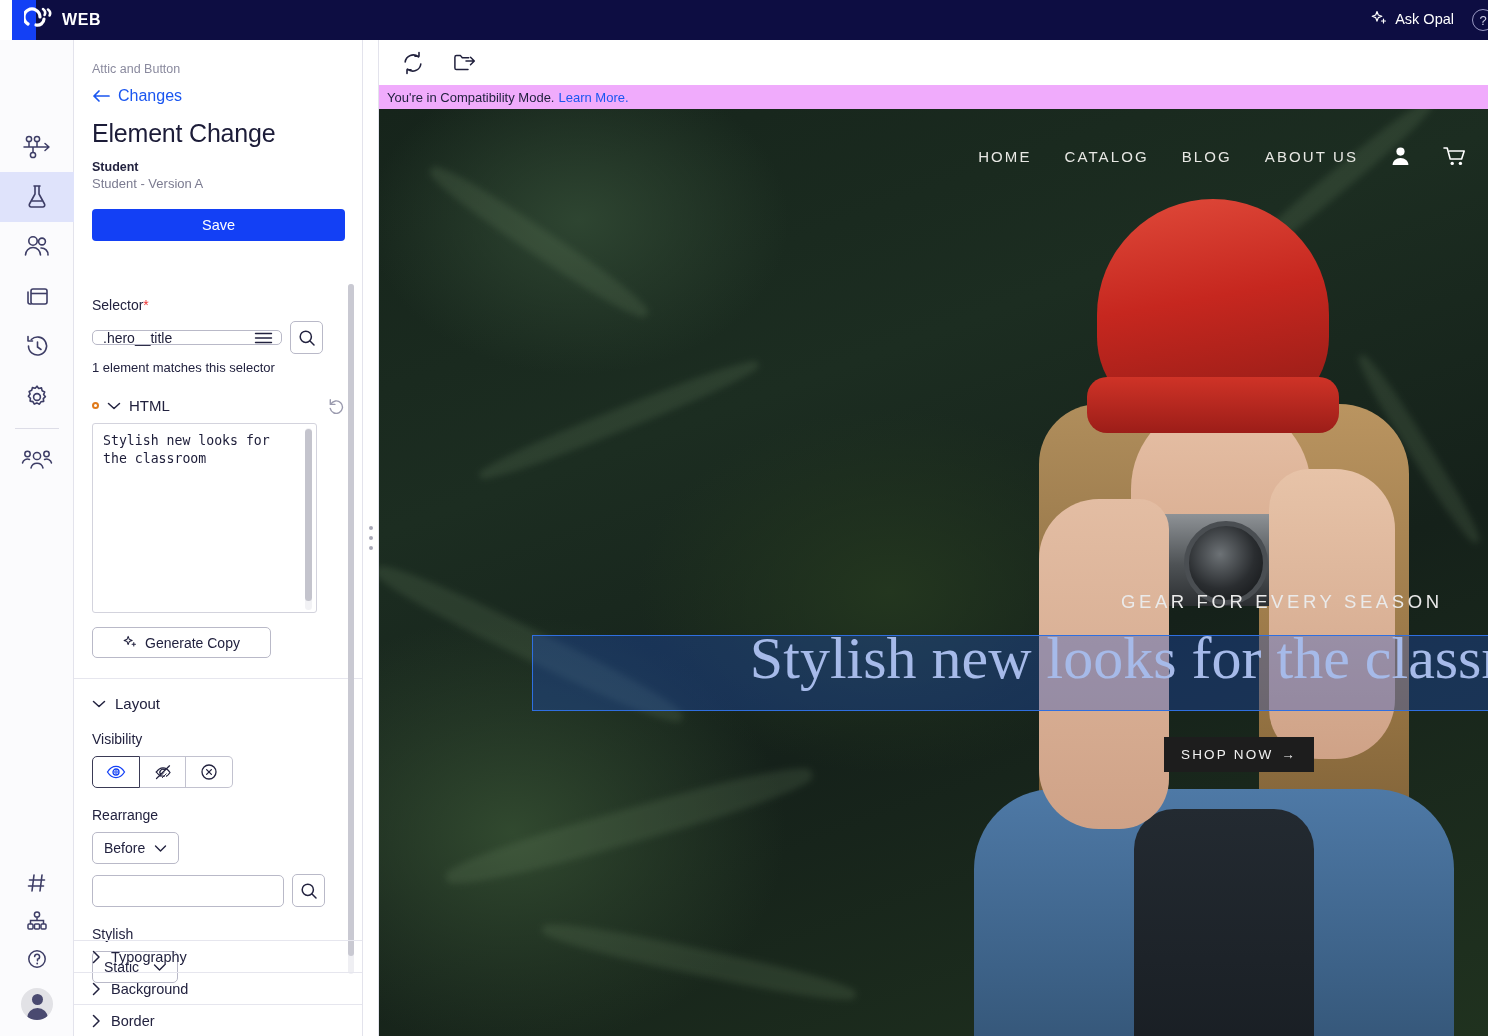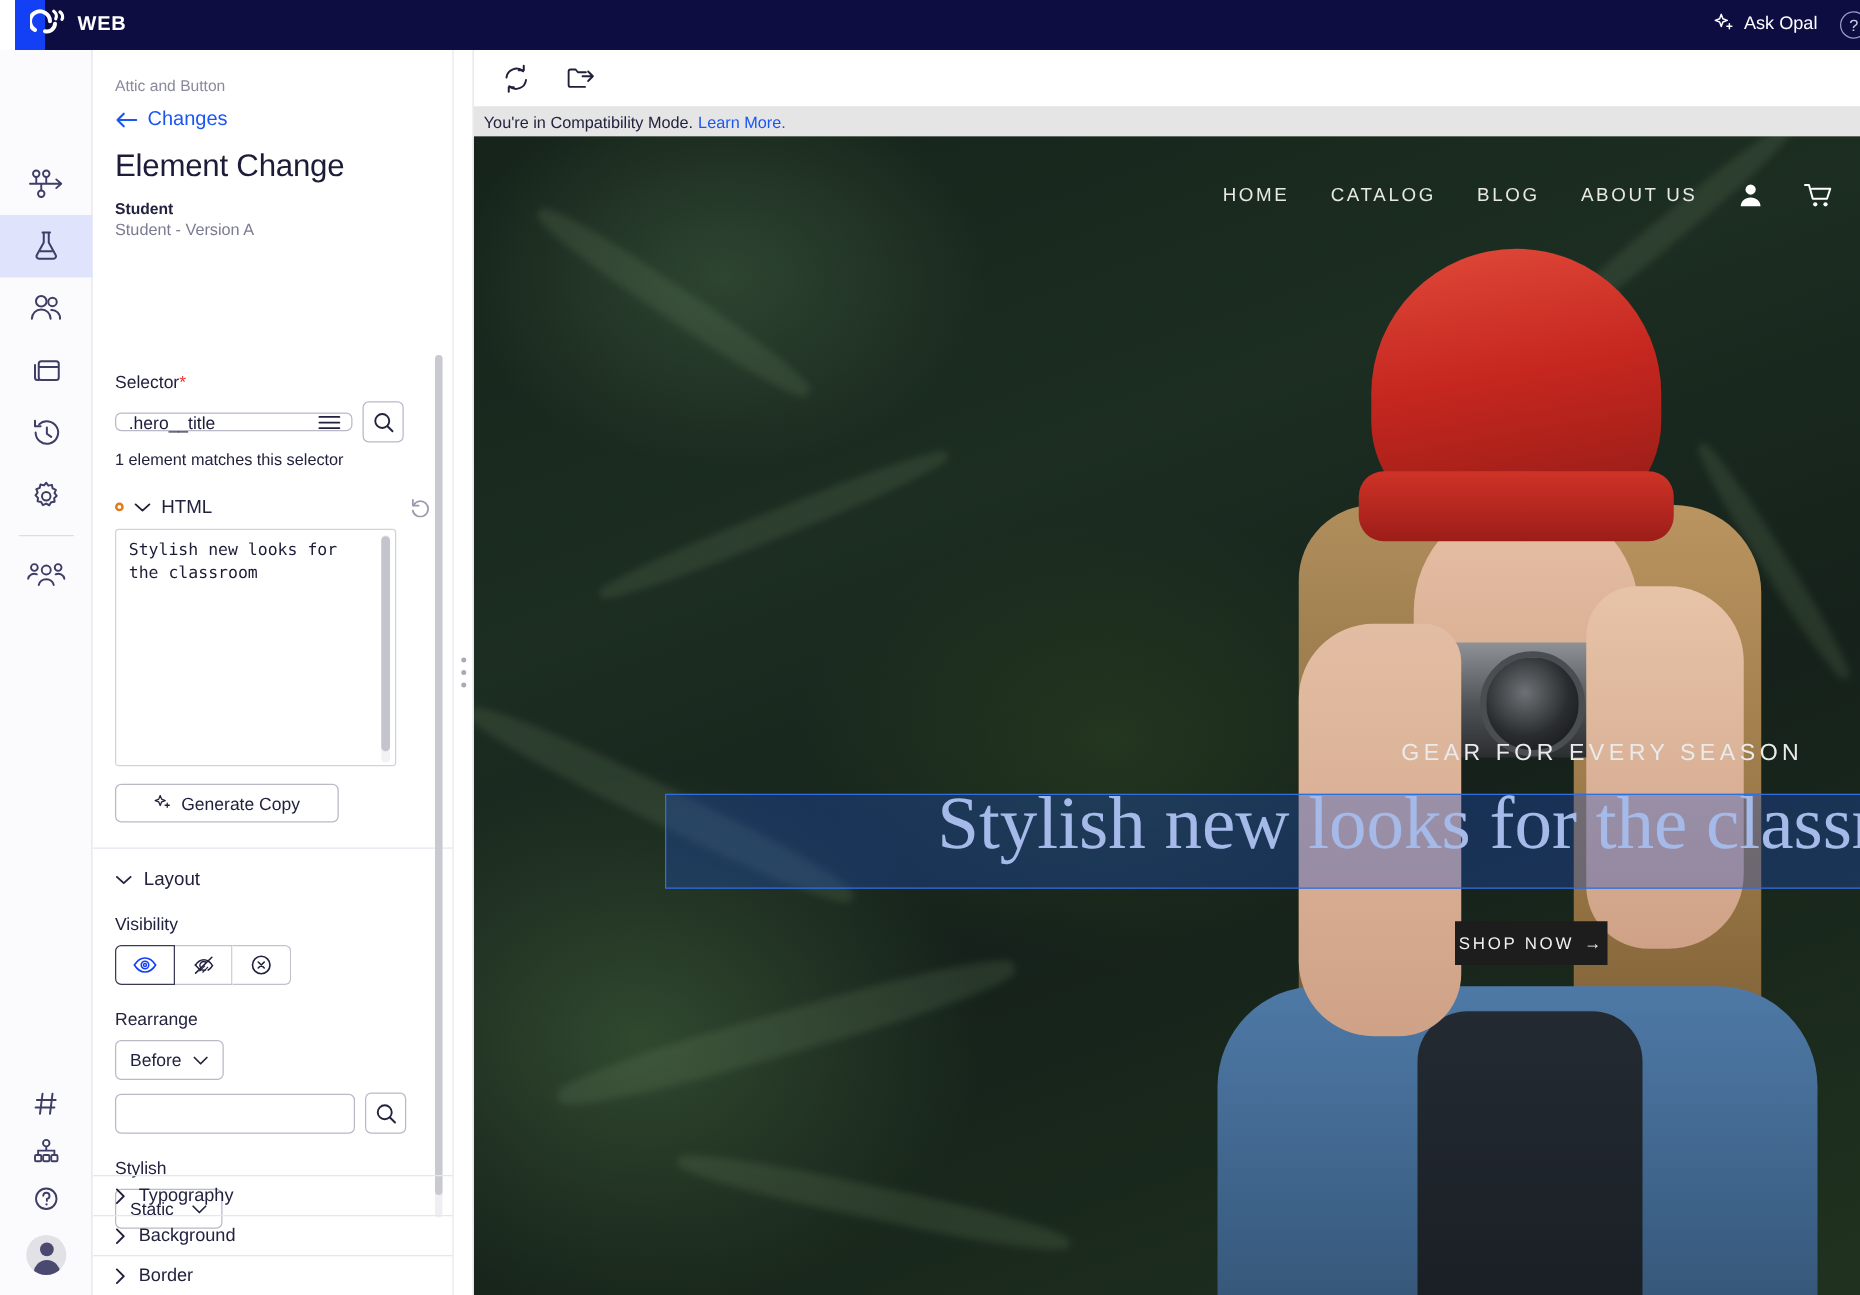--- a/index.html
+++ b/index.html
@@ -191,21 +191,21 @@
   .url-name { color: #1a56f0; font-size: 14.5px; }
   .url-host { color: #8a8a9e; font-size: 13px; }
   .url-caret { margin-left: auto; color: #1a56f0; }
   .tb-right { position: absolute; left: 1250px; top: 45px; display: flex; align-items: center; gap: 0; }
   .zoom-block { display: flex; align-items: center; gap: 9px; padding-left: 6px;}
   .zoom-txt-top { font-size: 11.5px; color: #8a8a9e; line-height: 13px;}
   .zoom-txt-bot { font-size: 14px; color: #20203c; line-height: 16px;}
 
   .compat {
     position: absolute; left: 379px; top: 85px; width: 1109px; height: 24px;
-    background: #e5e5e5; font-size: 13px; color: #22223f;
+    background: #f0abfc; font-size: 13px; color: #22223f;
     padding-left: 8px; display: flex; align-items: center; gap: 4px;
     z-index: 15;
   }
   .compat a { color: #1a56f0; text-decoration: none; }
 
   
   .preview {
     position: absolute; left: 379px; top: 109px; width: 1109px; height: 927px;
     overflow: hidden; background: #1d2a22;
   }
@@ -293,21 +293,21 @@
     position: absolute; left: 155px; top: 515px; width: 1290px;
     font-family: "Liberation Serif", serif; font-size: 60px; color: #edf2fa;
     text-align: center; white-space: nowrap;
   }
   .sel-overlay {
     position: absolute; left: 153px; top: 526px; width: 1240px; height: 76px;
     background: rgba(30,80,200,0.34); border: 1.5px solid #2f6fe0;
     pointer-events: none;
   }
   .shop-btn {
-    position: absolute; left: 785px; top: 628px; width: 122px; height: 35px;
+    position: absolute; left: 785px; top: 628px; width: 150px; height: 35px;
     background: #1d1d1d; color: #f2f2f2; font-size: 13.5px; letter-spacing: 2.2px;
     display: flex; align-items: center; justify-content: center; gap: 8px;
   }
 
   svg { display: block; }
 </style>
 </head>
 <body>
 
 <div class="app">
@@ -456,20 +456,21 @@
         <span>
           <svg width="18" height="14" viewBox="0 0 18 14">
               <path d="M17 7H2M7 2 2 7l5 5" fill="none" stroke="#1a56f0" stroke-width="1.7" stroke-linecap="round" stroke-linejoin="round"></path>
             </svg>
         </span>
         <span>Changes</span>
       </div>
       <div class="page-title">Element Change</div>
       <div class="sub-a">Student</div>
       <div class="sub-b">Student - Version A</div>
+      <button class="save-btn">Save</button>
     </div>
 
     <div class="panel-body">
       <div class="scrolltrack"></div>
       <div class="scrollthumb"></div>
 
       <div class="pb-inner">
         
         <div class="field-label">
           <span>Selector</span><span class="req">*</span>

